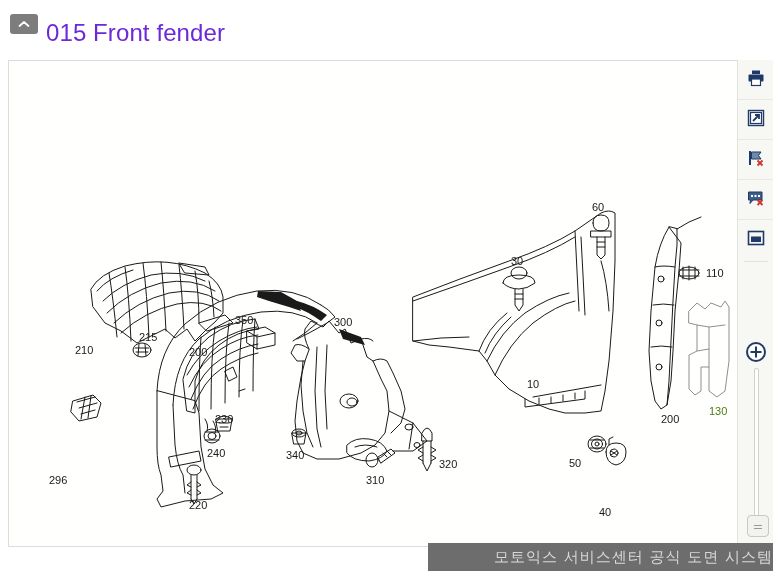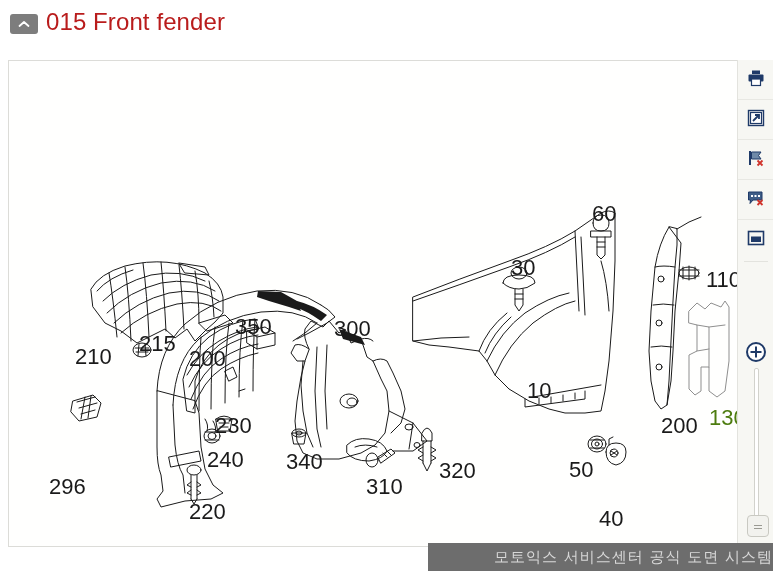--- a/index.html
+++ b/index.html
@@ -15,22 +15,22 @@
     position:absolute;left:0;top:0;width:773px;height:55px;
   }
   #collapse-btn{
     position:absolute;left:10px;top:14px;width:28px;height:20px;
     background:#7d7d7d;border-radius:3px;border:none;
     display:flex;align-items:center;justify-content:center;
     cursor:pointer;padding:0;
   }
   #collapse-btn svg{display:block;}
   #page-title{
-    position:absolute;left:46px;top:8px;
-    font-size:24px;color:#b91c1c;font-weight:400;
+    position:absolute;left:46px;top:19px;
+    font-size:24px;color:#6d28d9;font-weight:400;
     letter-spacing:0.1px;white-space:nowrap;
   }
   
   #canvas{
     position:absolute;left:8px;top:60px;width:754px;height:487px;
     background:#fffffe;border:1px solid #dcdcd8;box-sizing:border-box;
     overflow:hidden;
   }
   #diagram-svg{position:absolute;left:0;top:0;}
   
@@ -58,21 +58,21 @@
   #watermark{
     position:absolute;left:428px;top:543px;width:345px;height:28px;
     background:#6d6d6d;display:flex;align-items:center;justify-content:flex-end;
   }
   #watermark-text{
     color:#d8d8d8;font-size:15px;letter-spacing:1px;white-space:nowrap;
     font-family:"DejaVu Sans","Liberation Sans",sans-serif;
   }
   
   .lbl{
-    position:absolute;font-size:22px;color:#1a1a1a;
+    position:absolute;font-size:11px;color:#1a1a1a;
     font-family:"Liberation Sans","DejaVu Sans",sans-serif;white-space:nowrap;
   }
   .lbl.dim{color:#4d7c0f;}
 </style>
 </head>
 <body>
 
 <div id="header">
   <button id="collapse-btn">
     <span>

